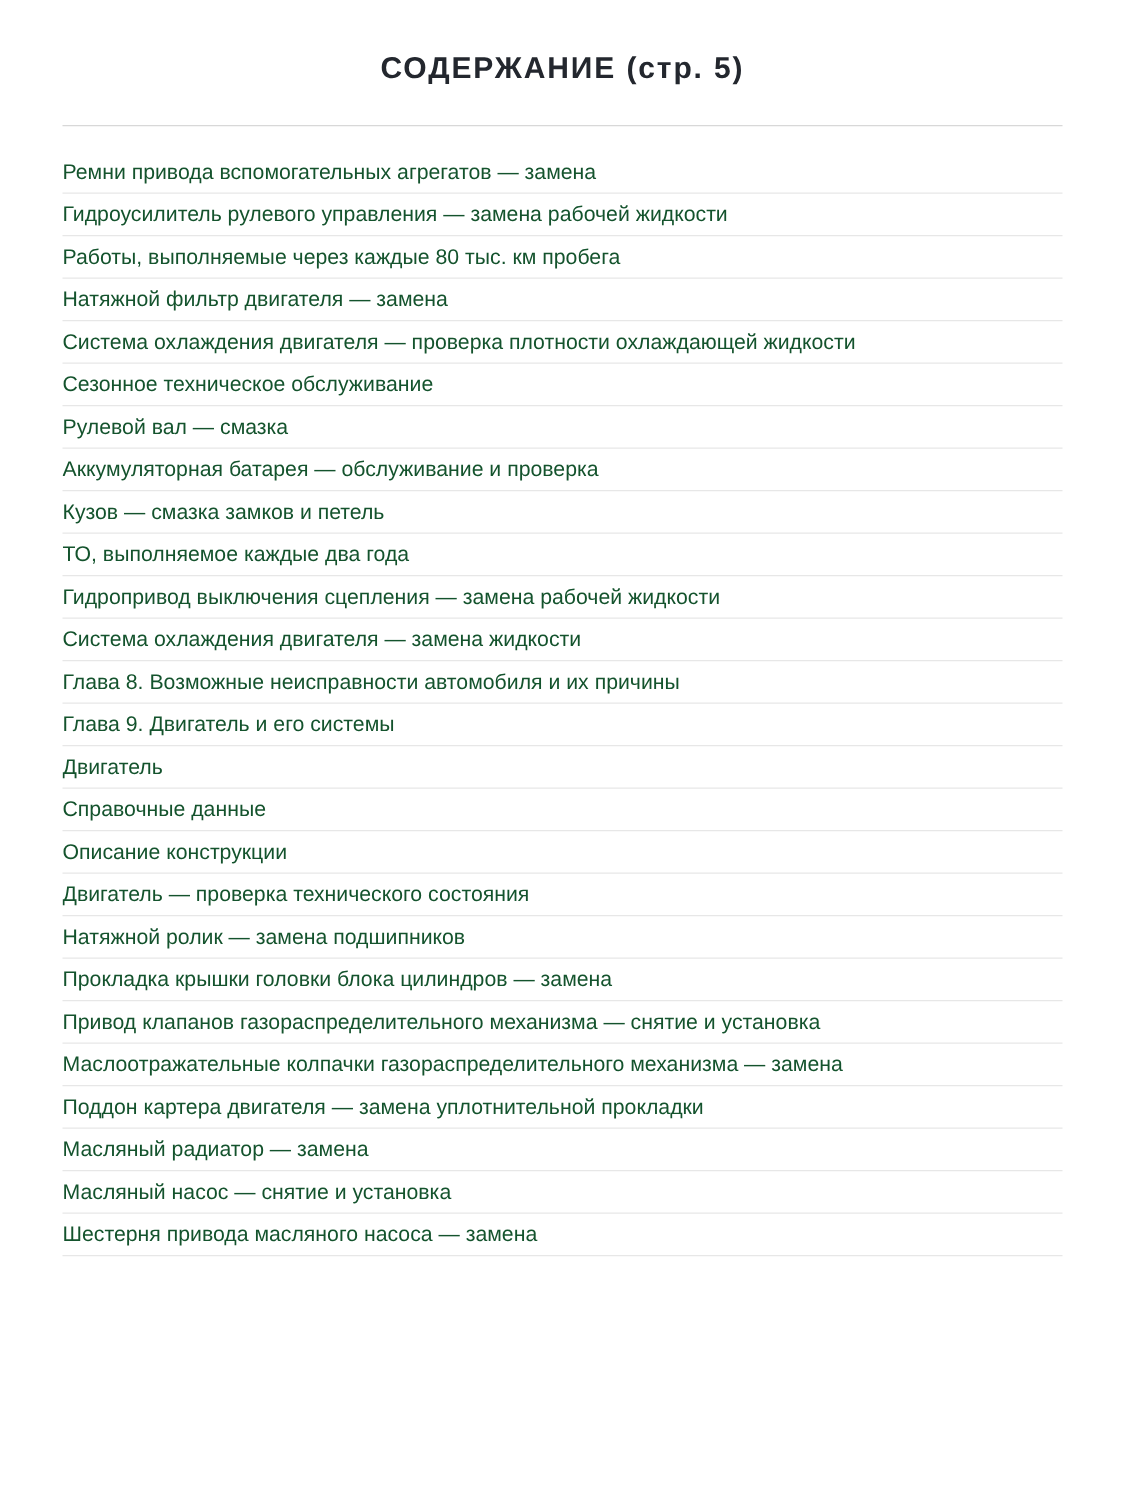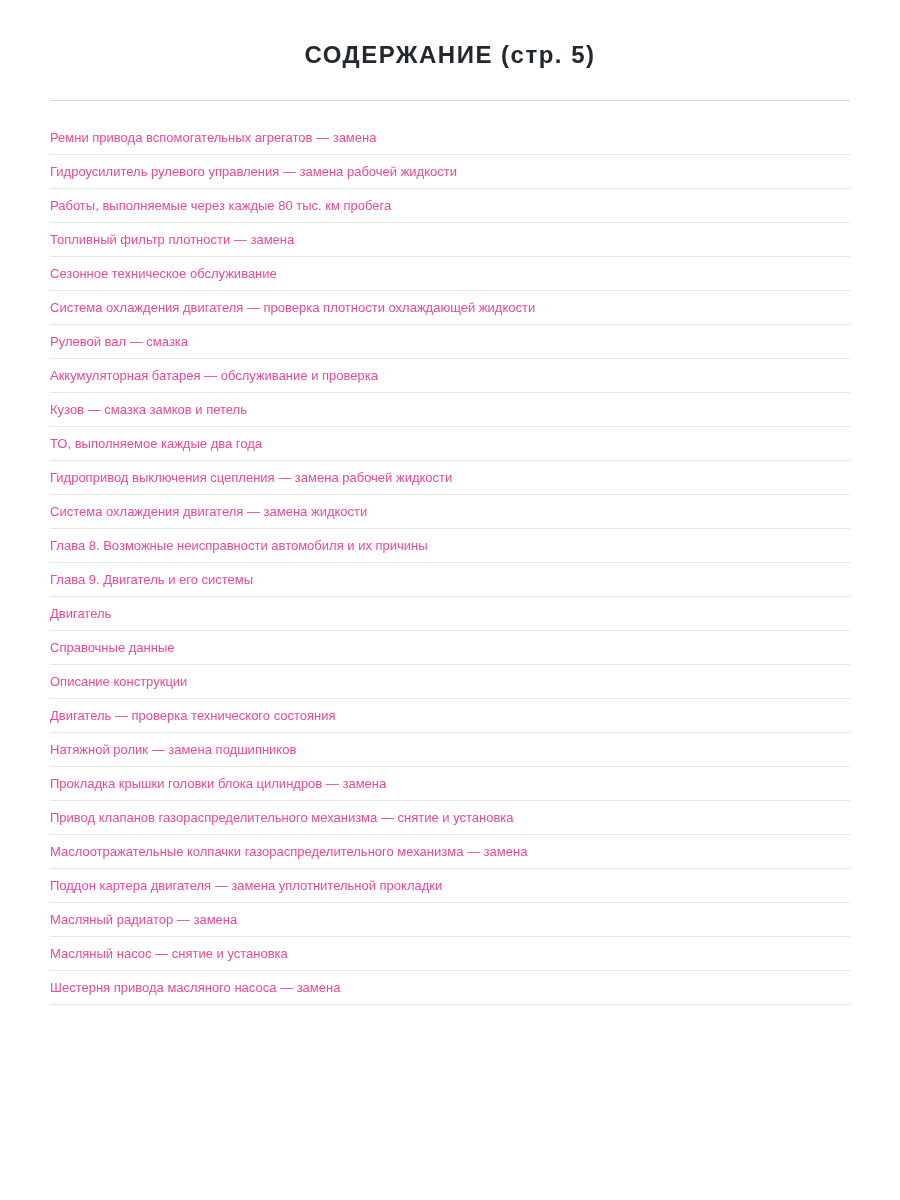--- a/index.html
+++ b/index.html
@@ -35,23 +35,23 @@
     margin: 31px 50px 0 50px;
   }
   .toc {
     margin: 20px 50px 0 50px;
   }
   .toc-item {
     box-sizing: border-box;
     height: 34px;
     display: flex;
     align-items: center;
-    font-size: 13px;
+    font-size: 17px;
     line-height: 22px;
-    color: #ec4899;
+    color: #14532d;
     border-bottom: 1px solid #e7e7e7;
     white-space: nowrap;
     overflow: hidden;
     text-align: right;
   }
   .footer {
     position: absolute;
     left: 0;
     right: 0;
     bottom: 40px;
@@ -66,23 +66,23 @@
 <div class="page">
 
   <h1 class="title">СОДЕРЖАНИЕ (стр. 5)</h1>
 
   <div class="title-rule"></div>
 
   <div class="toc">
       <div class="toc-item">Ремни привода вспомогательных агрегатов — замена</div>
       <div class="toc-item">Гидроусилитель рулевого управления — замена рабочей жидкости</div>
       <div class="toc-item">Работы, выполняемые через каждые 80 тыс. км пробега</div>
-      <div class="toc-item">Топливный фильтр плотности — замена</div>
+      <div class="toc-item">Натяжной фильтр двигателя — замена</div>
+      <div class="toc-item">Система охлаждения двигателя — проверка плотности охлаждающей жидкости</div>
       <div class="toc-item">Сезонное техническое обслуживание</div>
-      <div class="toc-item">Система охлаждения двигателя — проверка плотности охлаждающей жидкости</div>
       <div class="toc-item">Рулевой вал — смазка</div>
       <div class="toc-item">Аккумуляторная батарея — обслуживание и проверка</div>
       <div class="toc-item">Кузов — смазка замков и петель</div>
       <div class="toc-item">ТО, выполняемое каждые два года</div>
       <div class="toc-item">Гидропривод выключения сцепления — замена рабочей жидкости</div>
       <div class="toc-item">Система охлаждения двигателя — замена жидкости</div>
       <div class="toc-item">Глава 8. Возможные неисправности автомобиля и их причины</div>
       <div class="toc-item">Глава 9. Двигатель и его системы</div>
       <div class="toc-item">Двигатель</div>
       <div class="toc-item">Справочные данные</div>

